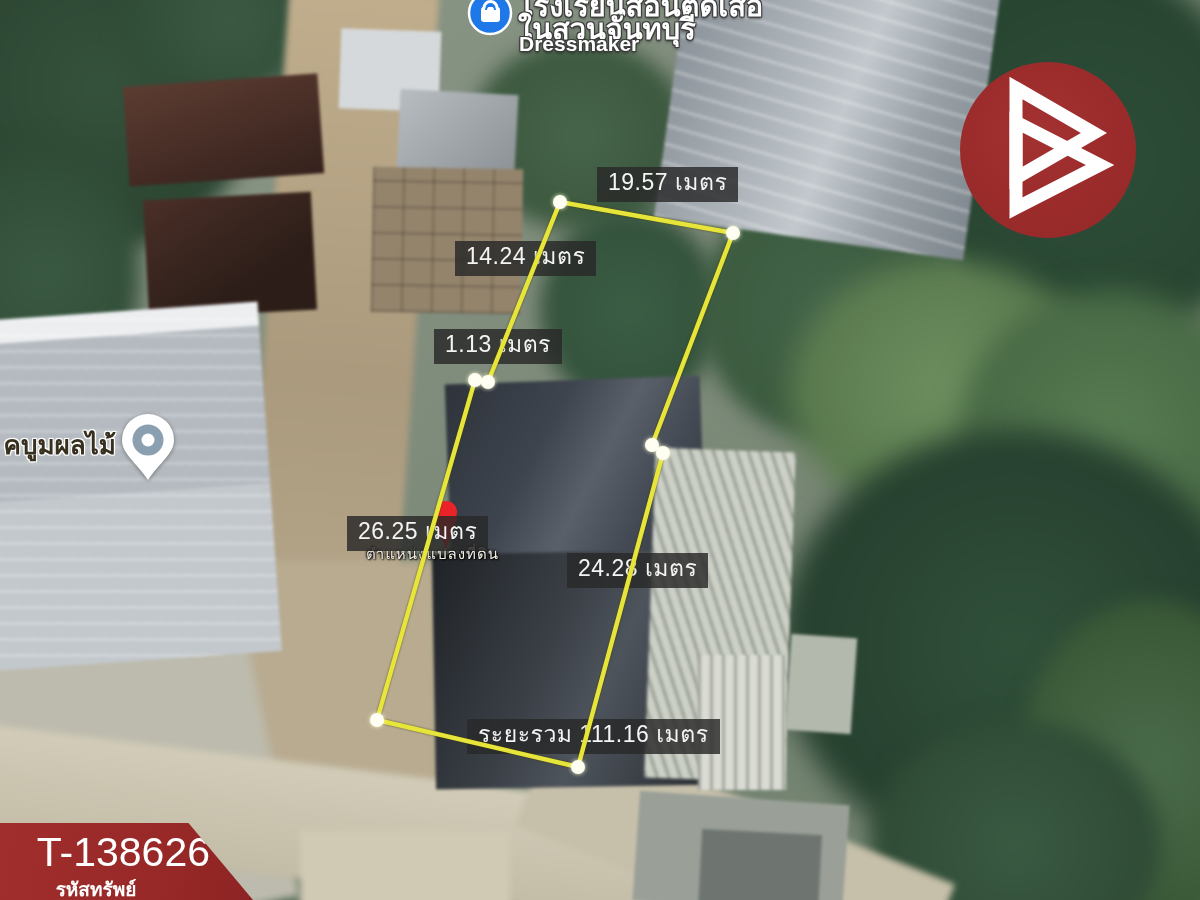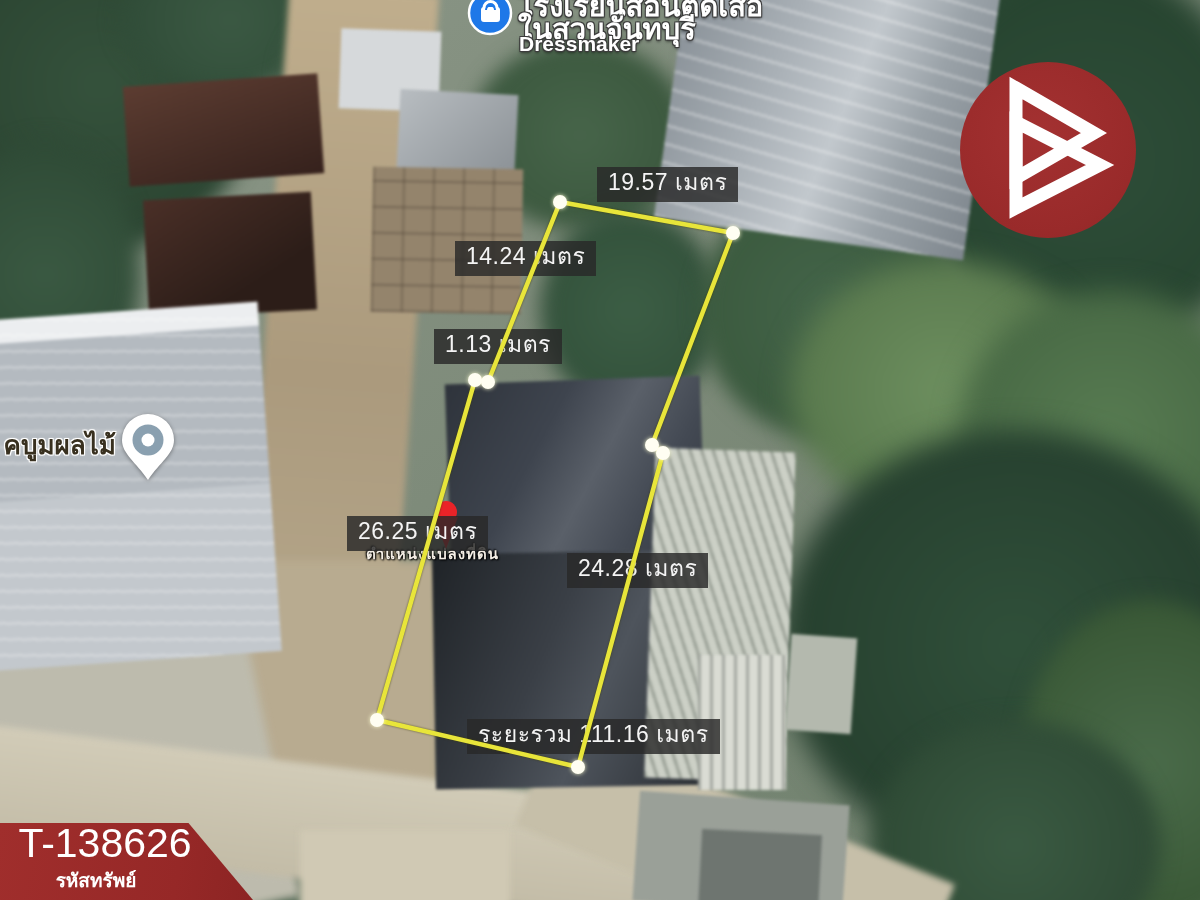--- a/index.html
+++ b/index.html
@@ -14,39 +14,39 @@
   .blur8{filter:blur(8px);} .blur10{filter:blur(10px);} .blur14{filter:blur(14px);}
 
   
   .pin-layer{position:absolute;inset:0;z-index:2;pointer-events:none;}
   .mlayer{position:absolute;inset:0;z-index:3;}
   .mlabel{position:absolute;background:rgba(40,40,40,0.82);color:#f4f4f4;
           font-size:23px;line-height:1.3;padding:1px 11px 4px;white-space:nowrap;
           letter-spacing:0.5px;}
   .poly-layer{position:absolute;inset:0;z-index:4;pointer-events:none;}
   .poi-layer{position:absolute;inset:0;z-index:5;}
-  .pin-caption{position:absolute;left:366px;top:542px;font-size:15px;font-weight:bold;
+  .pin-caption{position:absolute;left:366px;top:542px;font-size:15px;font-weight:normal;
       color:#f5efe6;letter-spacing:1px;white-space:nowrap;
       text-shadow:0 0 2px #000,1px 1px 2px #000,-1px -1px 2px #000;}
   .gm-label-light{color:#fff;font-weight:bold;white-space:nowrap;
       text-shadow:-1px -1px 0 #3c3c3c,1px -1px 0 #3c3c3c,-1px 1px 0 #3c3c3c,1px 1px 0 #3c3c3c,0 2px 3px rgba(0,0,0,.6);}
   .gm-label-dark{color:#38301f;font-weight:bold;white-space:nowrap;
       text-shadow:-1px -1px 0 #fff,1px -1px 0 #fff,-1px 1px 0 #fff,1px 1px 0 #fff,0 0 3px #fff;}
   .poi-top-clip{position:absolute;left:518px;top:-17px;font-size:29px;}
   .poi-top-name{position:absolute;left:518px;top:6px;font-size:29px;}
   .poi-top-sub{position:absolute;left:519px;top:32px;font-size:21px;font-weight:bold;}
   .poi-left-name{position:absolute;left:-6px;top:424px;width:122px;text-align:right;font-size:26px;}
 
   
   .brand{position:absolute;left:960px;top:62px;width:176px;height:176px;border-radius:50%;
          background:radial-gradient(circle at 45% 40%, #a33131 0%, #992a2a 70%, #8e2626 100%);z-index:6;}
   .banner{position:absolute;left:0;top:823px;width:253px;height:77px;z-index:6;
           background:linear-gradient(100deg,#a02e2c 0%,#962827 70%,#8c2423 100%);
           clip-path:polygon(0 0,74.5% 0,100% 100%,0 100%);color:#fff;}
-  .banner .code{width:210px;text-align:center;font-size:41px;line-height:1;}
+  .banner .code{width:210px;text-align:right;font-size:41px;line-height:1;margin-top:9px;}
   .banner .caption{width:192px;text-align:center;font-size:19px;font-weight:bold;margin-top:1px;}
 </style>
 </head>
 <body>
 
 <div class="stage">
 
   <div class="sat">
 
     <div class="tree blur10" style="left:-60px;top:-80px;width:320px;height:330px;background:radial-gradient(circle,#35523c,#273f2d);"></div>

